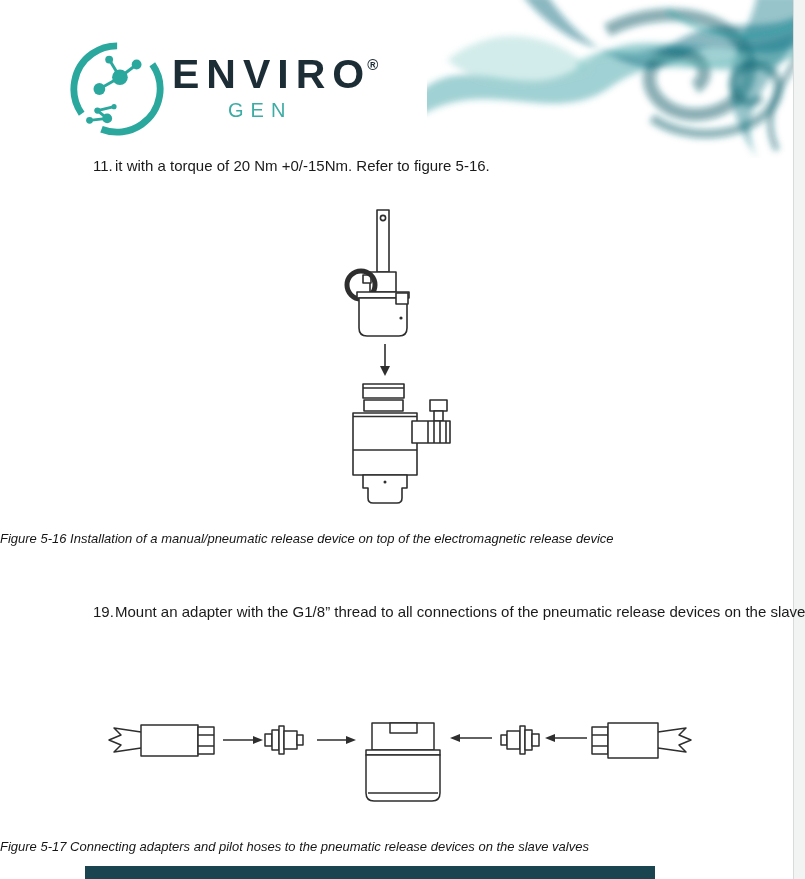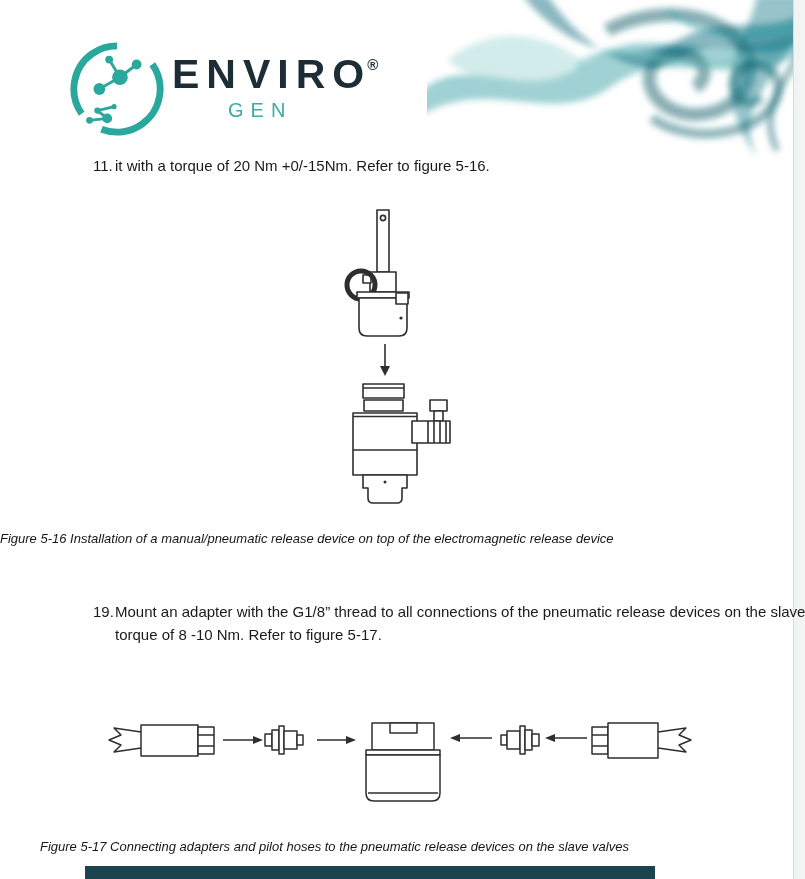--- a/index.html
+++ b/index.html
@@ -14,21 +14,21 @@
   .logo-icon{width:98px;height:98px;flex:none;}
   .logo-text{margin-left:6px;margin-top:14px;}
   .brand-row{font-weight:700;font-size:41px;letter-spacing:7px;color:#1d2d36;line-height:1;white-space:nowrap;}
   .reg{font-size:15px;vertical-align:18px;letter-spacing:0;margin-left:-4px;}
   .gen{font-size:20px;letter-spacing:7px;color:#3daca4;margin-top:5px;margin-left:56px;font-weight:400;line-height:1;}
   .item{position:absolute;left:93px;width:614px;display:flex;font-size:15px;line-height:23px;}
   .item .num{width:22px;flex:none;}
   .ln{white-space:nowrap;}
   .caption{position:absolute;font-style:italic;font-size:13px;color:#161616;margin-top:8px;}
   .cap1{top:523px;left:0;width:775px;}
-  .cap2{top:831px;left:0;width:740px;padding-left:40px;}
+  .cap2{top:831px;left:0;width:740px;}
   .fig{position:absolute;}
   .fig-516{left:330px;top:198px;}
   .fig-517{left:95px;top:713px;}
   .footer-bar{position:absolute;left:85px;bottom:0;width:570px;height:13px;background:#1a4450;}
 </style>
 </head>
 <body>
 
 <svg class="smoke" viewBox="0 0 378 158" aria-hidden="true">
   <defs>
@@ -120,21 +120,20 @@
     <line x1="116" y1="223" x2="116" y2="245"></line>
   </g>
 </svg>
 
 <div class="caption cap1">Figure 5-16 Installation of a manual/pneumatic release device on top of the electromagnetic release device</div>
 
 <div class="item" style="top:600px">
   <div class="num">19.</div>
   <div>
     <div class="ln">Mount an adapter with the G1/8” thread to all connections of the pneumatic release devices on the slave</div>
-    <div class="ln">torque of 8 -10 Nm. Refer to figure 5-17.</div>
   </div>
 </div>
 
 <svg class="fig fig-517" width="612" height="95" viewBox="0 0 612 95">
   <g stroke="#2e2e2e" stroke-width="1.5" fill="none" stroke-linejoin="round">
     <path d="M46,19 L19,15 26,22 14,27 26,32 19,39 46,35"></path>
     <rect x="46" y="12" width="57" height="31" fill="#ffffff"></rect>
     <rect x="103" y="14" width="16" height="27" fill="#ffffff"></rect>
     <line x1="103" y1="22" x2="119" y2="22"></line>
     <line x1="103" y1="33" x2="119" y2="33"></line>

